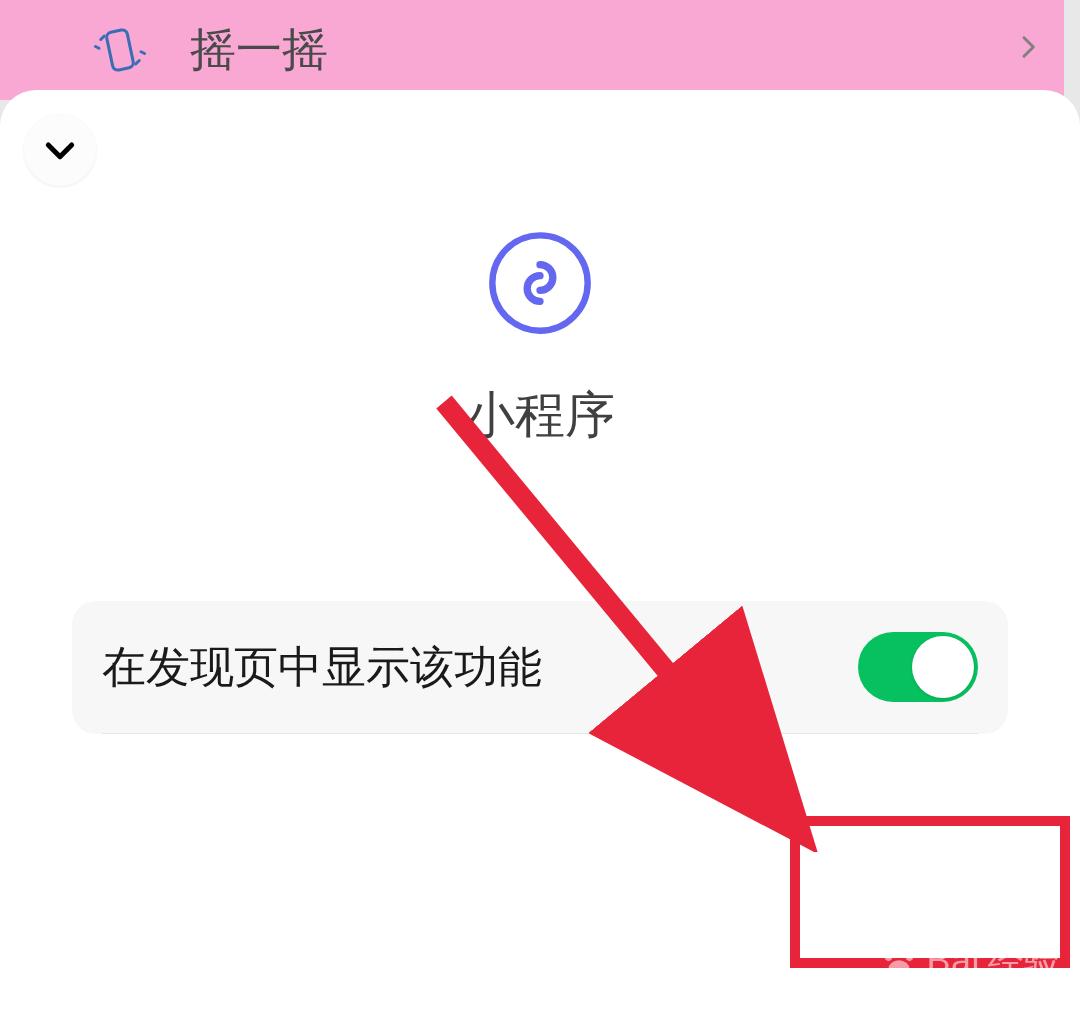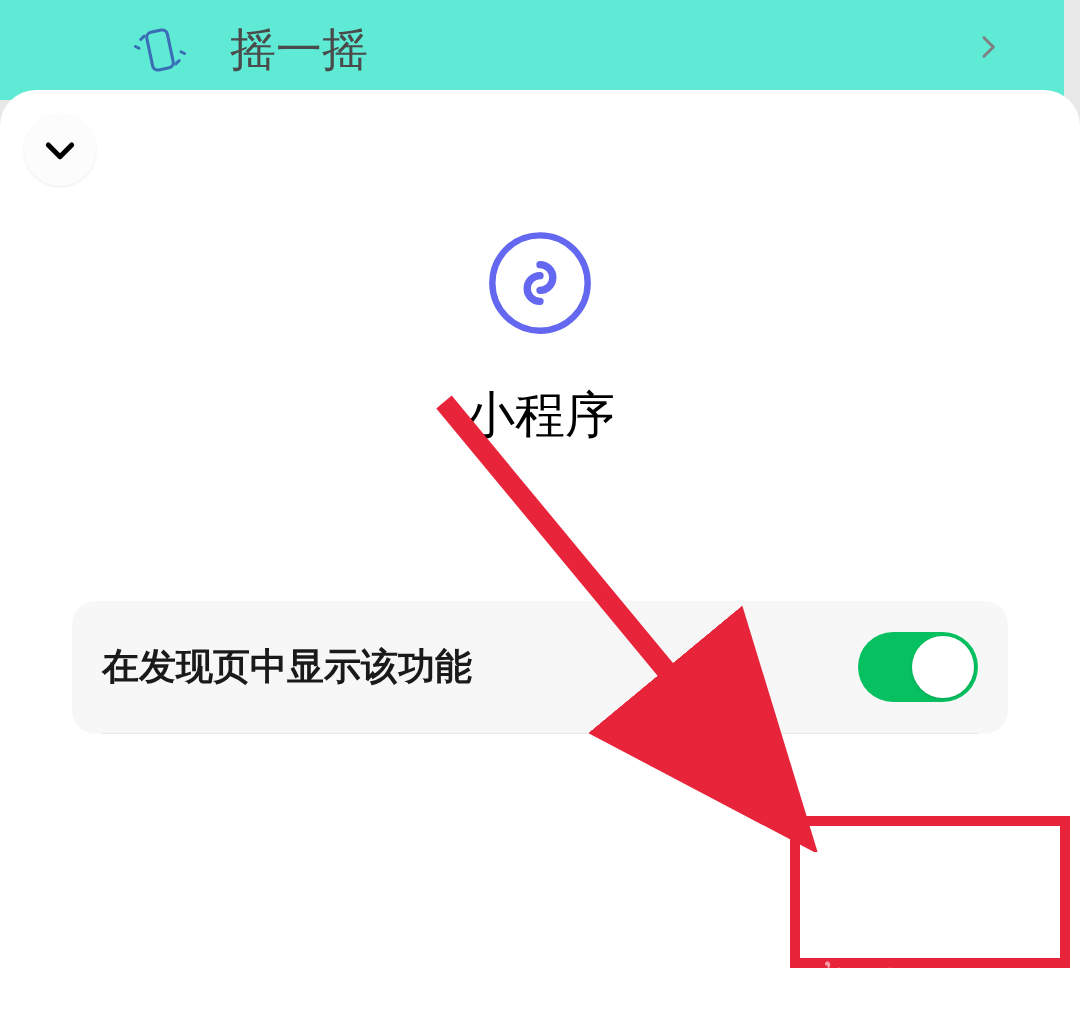--- a/index.html
+++ b/index.html
@@ -14,24 +14,24 @@
       background: #e8e8e8;
       position: relative;
       overflow: hidden;
     }
     .background-layer {
       position: absolute;
       top: 0;
       left: 0;
       right: 16px;
       height: 100px;
-      background: #5eead4;
-      display: flex;
-      align-items: center;
-      padding: 0 60px;
+      background: #f9a8d4;
+      display: flex;
+      align-items: center;
+      padding: 0 20px;
     }
     .bg-item {
       display: flex;
       align-items: center;
       gap: 40px;
       width: 100%;
       padding-left: 70px;
     }
     .bg-icon {
       width: 60px;
@@ -83,21 +83,21 @@
     }
     .feature-icon-wrap {
       width: 110px;
       height: 110px;
       display: flex;
       align-items: center;
       justify-content: center;
     }
     .feature-title {
       font-size: 50px;
-      color: #000000;
+      color: #404040;
       font-weight: 400;
     }
     .settings-block {
       margin-top: 152px;
       background: #f7f7f7;
       border-radius: 24px;
       padding: 0 30px;
       margin-left: 44px;
       margin-right: 44px;
     }
@@ -105,23 +105,23 @@
       display: flex;
       align-items: center;
       justify-content: space-between;
       height: 132px;
     }
     .setting-divider {
       height: 1px;
       background: #e6e6e6;
     }
     .setting-label {
-      font-size: 37px;
+      font-size: 44px;
       color: #1a1a1a;
-      font-weight: 700;
+      font-weight: 400;
     }
     .toggle {
       width: 120px;
       height: 70px;
       border-radius: 40px;
       position: relative;
       cursor: pointer;
     }
     .toggle-on {
       background: #07c160;
@@ -151,21 +151,21 @@
       left: 432px;
       pointer-events: none;
     }
     .watermark {
       position: absolute;
       bottom: 12px;
       right: 20px;
       color: rgba(255,255,255,0.55);
       text-align: right;
       display: flex;
-      flex-direction: row;
+      flex-direction: column;
       align-items: flex-end;
       gap: 2px;
       pointer-events: none;
     }
     .watermark-brand {
       display: flex;
       align-items: center;
       gap: 6px;
     }
     .watermark-main {

